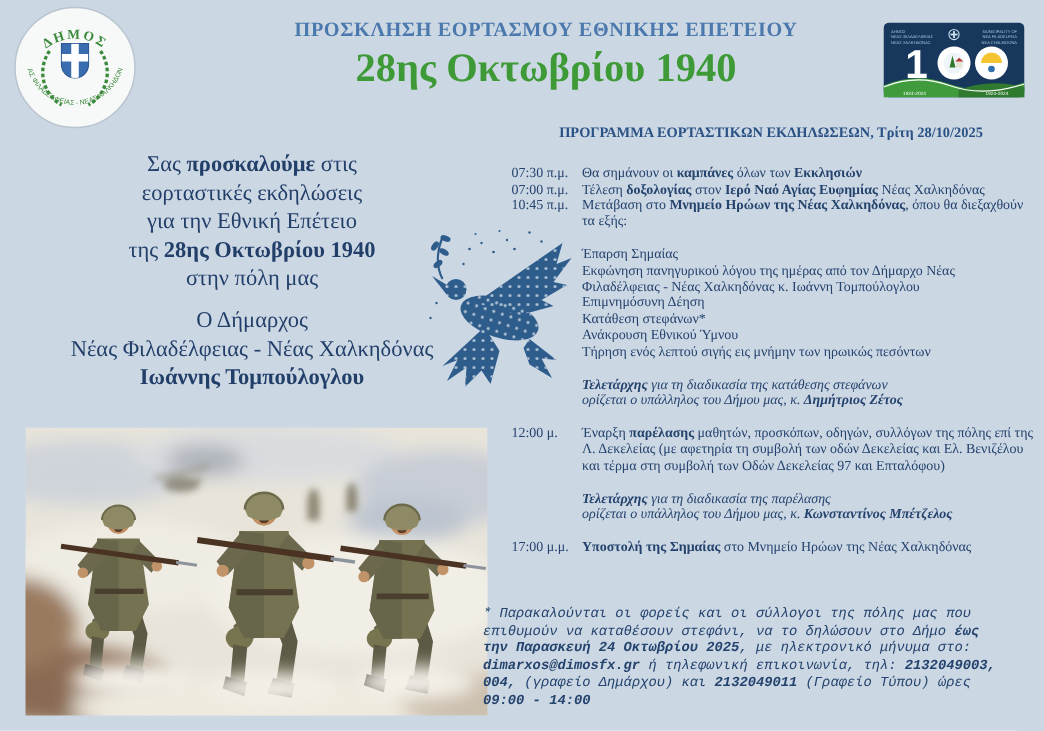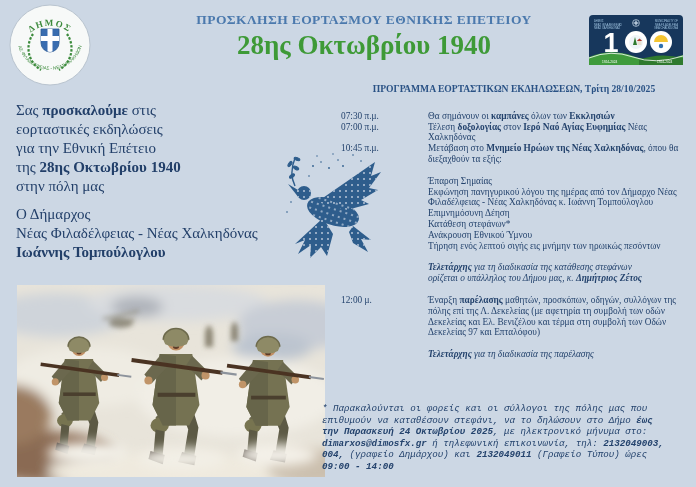--- a/index.html
+++ b/index.html
@@ -3,30 +3,30 @@
 <meta charset="utf-8">
 <style>
   html,body{margin:0;padding:0;background:#e8edf3;}
   .page{position:relative;width:696px;height:487px;background:#ccd7e4;
         font-family:"Liberation Serif",serif;color:#24436d;overflow:hidden;}
   .titles{position:absolute;top:12px;left:16px;width:100%;text-align:center;}
   .t1{font-size:13.5px;font-weight:bold;color:#4b79ad;letter-spacing:.4px;}
   .t2{font-size:27px;font-weight:bold;color:#3e9a37;margin-top:2px;}
   .seal{position:absolute;left:8px;top:3px;width:84px;height:84px;}
   .logo100{position:absolute;left:589px;top:15px;width:94px;height:50px;}
-  .invite{position:absolute;left:16px;top:101px;width:304px;
+  .invite{position:absolute;left:16px;top:101px;width:304px;text-align:center;
           font-size:15px;line-height:19px;color:#223f69;}
   .mayor{margin-top:9px;}
   .dove{position:absolute;left:283px;top:146px;width:108px;height:118px;}
   .painting{position:absolute;left:17px;top:285px;width:308px;height:192px;}
   .program{position:absolute;left:336px;top:84px;width:356px;font-size:9.3px;line-height:10.8px;}
   .phead{text-align:center;font-weight:bold;color:#2a5285;font-size:9.6px;margin-bottom:16px;}
   .prow{display:flex;}
   .ptime{flex:0 0 52px;width:52px;padding-left:5px;box-sizing:border-box;}
-  .pdesc{flex:1;padding-right:2px;margin-left:40px;}
+  .pdesc{flex:1;padding-right:2px;}
   .itl{font-style:italic;}
   .gap{height:11px;}
   .footnote{position:absolute;left:322px;top:403px;width:352px;text-align:left;
             font-style:italic;font-size:9.2px;line-height:11.5px;color:#24436d;font-family:Liberation Mono, monospace;}
   b{font-weight:bold;}
 </style>
 </head>
 <body>
 
 <div class="page">
@@ -270,19 +270,27 @@
         <div class="gap"></div>
         <div class="prow">
           <div class="ptime">12:00 μ.</div>
           <div class="pdesc"><span>Έναρξη </span><b>παρέλασης</b><span> μαθητών, προσκόπων, οδηγών, συλλόγων της πόλης επί της Λ. Δεκελείας (με αφετηρία τη συμβολή των οδών Δεκελείας και Ελ. Βενιζέλου και τέρμα στη συμβολή των Οδών Δεκελείας 97 και Επταλόφου)</span></div>
         </div>
         <div class="gap"></div>
         <div class="prow itl">
           <div class="ptime"></div>
           <div class="pdesc"><b>Τελετάρχης</b><span> για τη διαδικασία της παρέλασης</span></div>
         </div>
-        <div class="gap"></div>
+        <div class="prow itl">
+          <div class="ptime"></div>
+          <div class="pdesc"><span>ορίζεται ο υπάλληλος του Δήμου μας, κ. </span><b>Κωνσταντίνος Μπέτζελος</b></div>
+        </div>
+        <div class="gap"></div>
+        <div class="prow">
+          <div class="ptime">17:00 μ.μ.</div>
+          <div class="pdesc"><b>Υποστολή της Σημαίας</b><span> στο Μνημείο Ηρώων της Νέας Χαλκηδόνας</span></div>
+        </div>
       </div>
   </div>
 
   <div class="footnote"><span>* Παρακαλούνται οι φορείς και οι σύλλογοι της πόλης μας που επιθυμούν να καταθέσουν στεφάνι, να το δηλώσουν στο Δήμο </span><b>έως την Παρασκευή 24 Οκτωβρίου 2025</b><span>, με ηλεκτρονικό μήνυμα στο: </span><b>dimarxos@dimosfx.gr</b><span> ή τηλεφωνική επικοινωνία, τηλ: </span><b>2132049003, 004,</b><span> (γραφείο Δημάρχου) και </span><b>2132049011</b><span> (Γραφείο Τύπου) ώρες </span><b>09:00 - 14:00</b></div>
 
 </div>
 
 </body></html>

